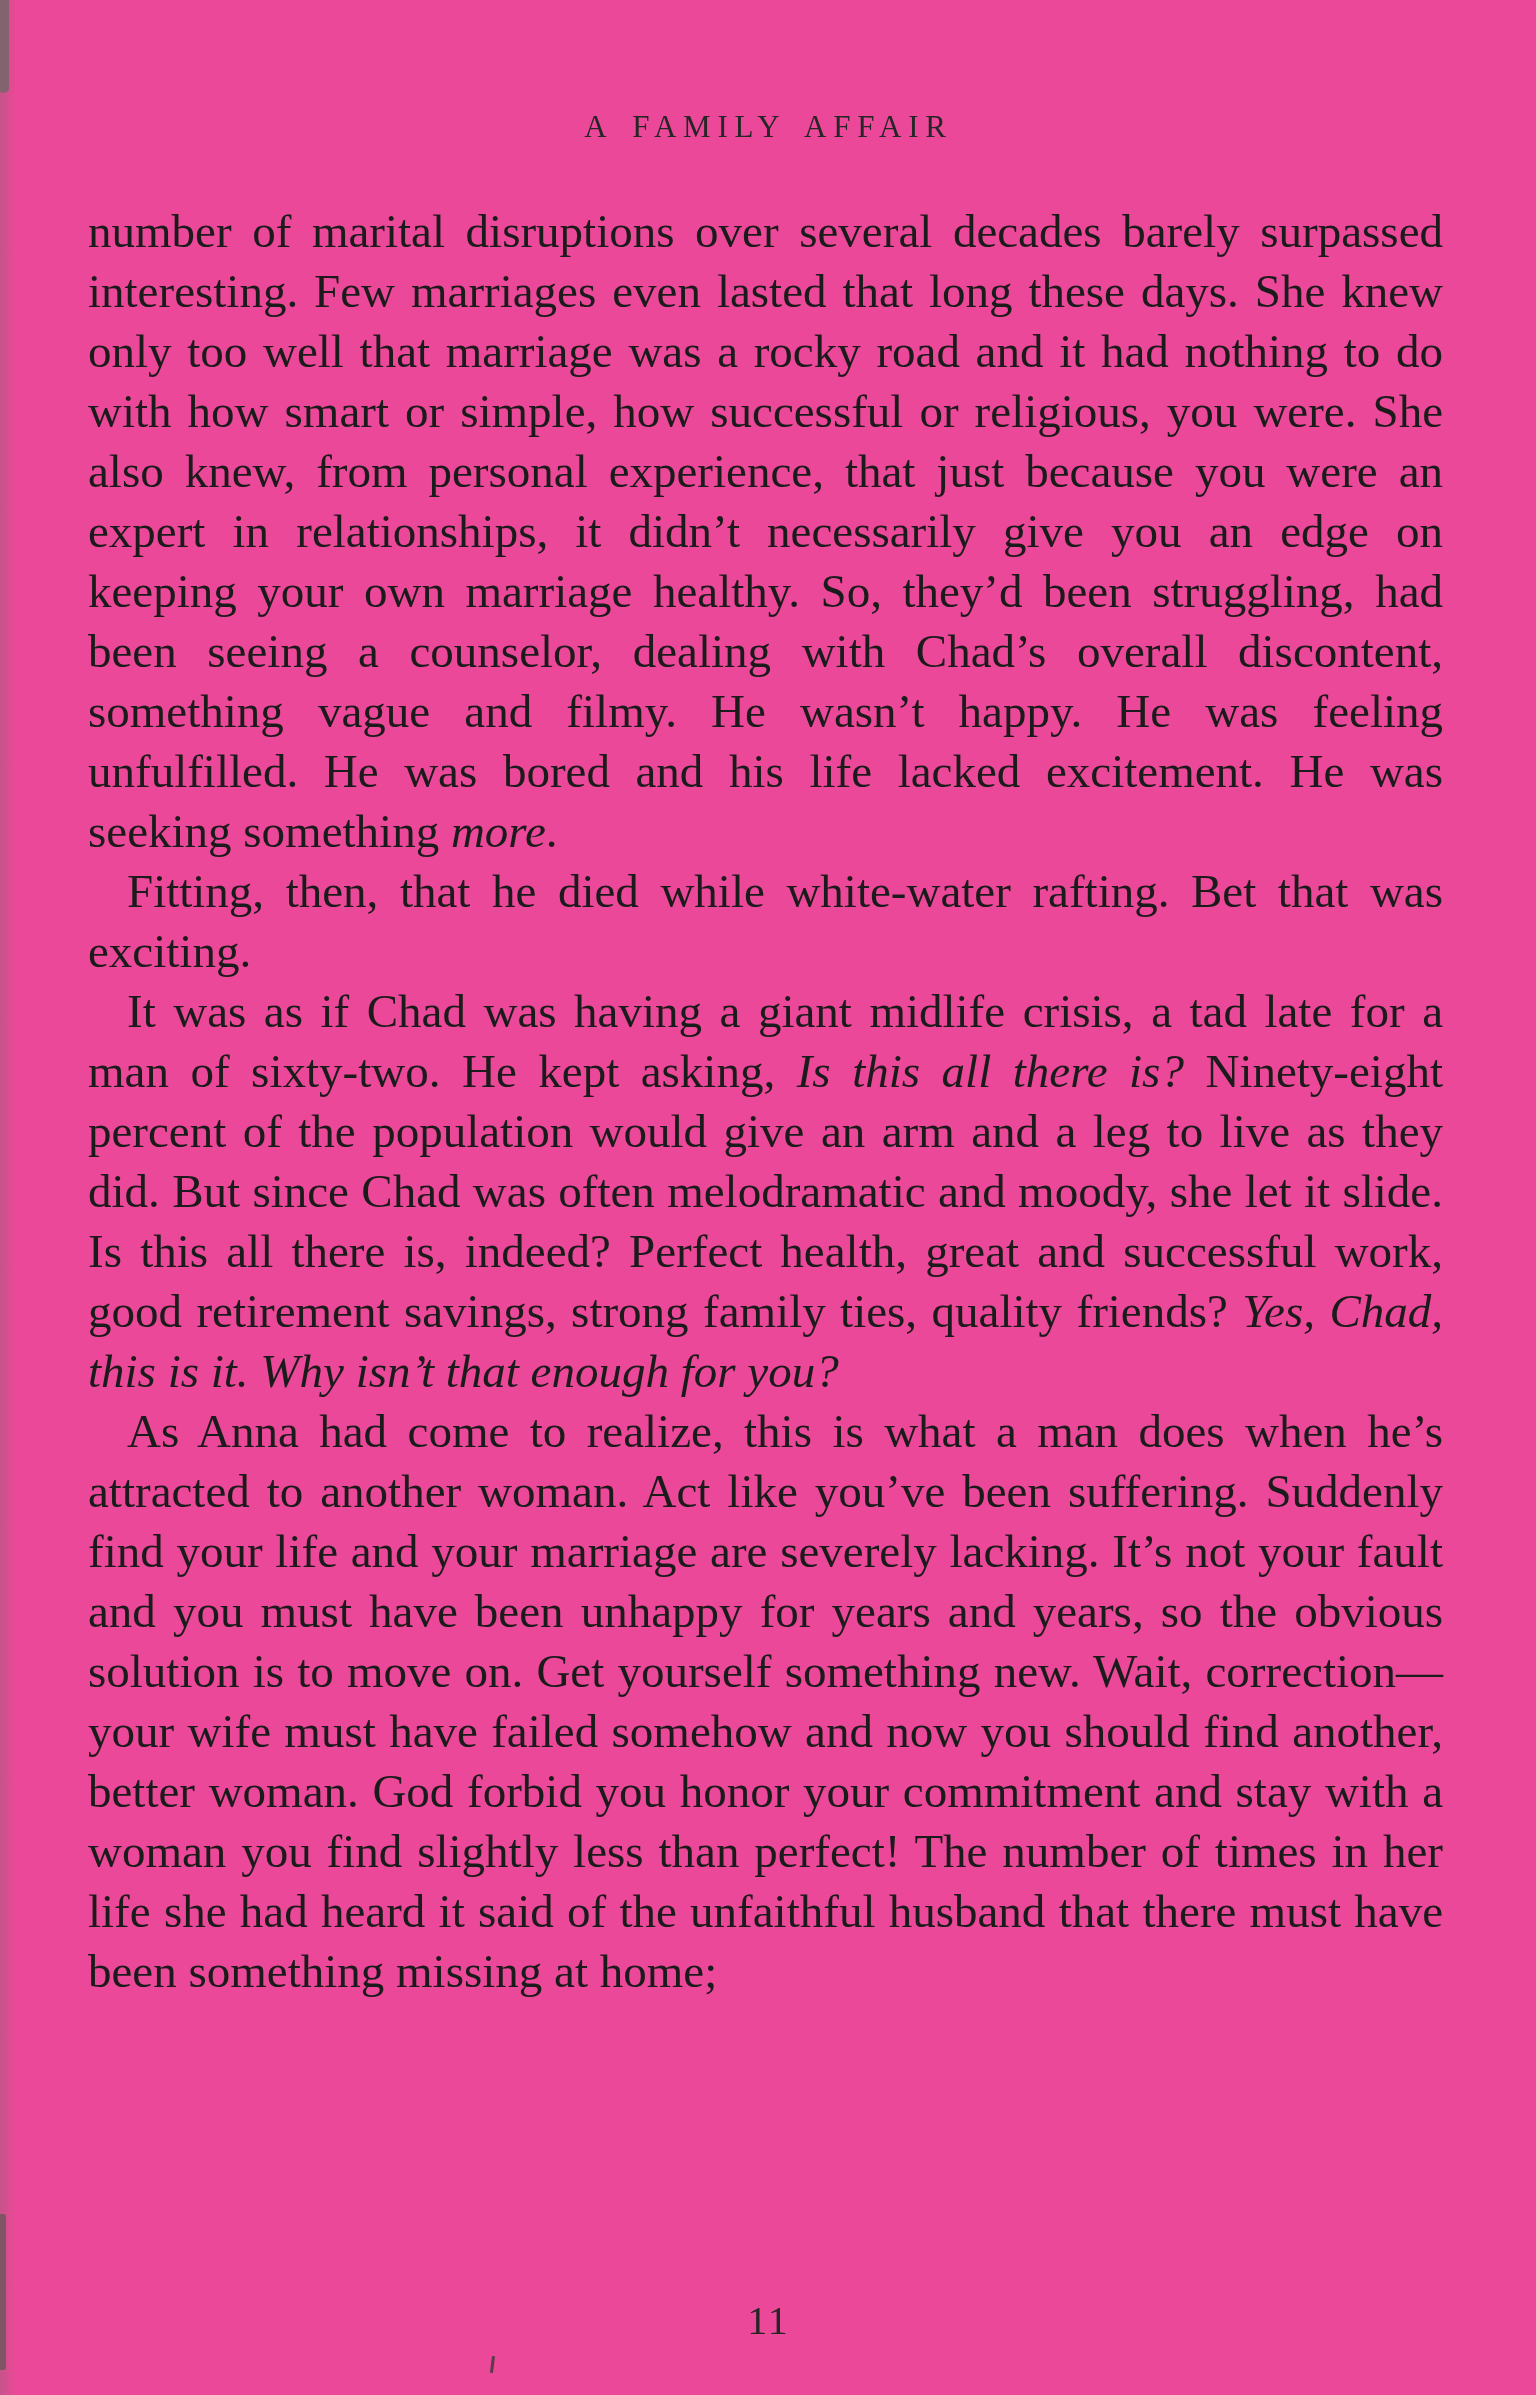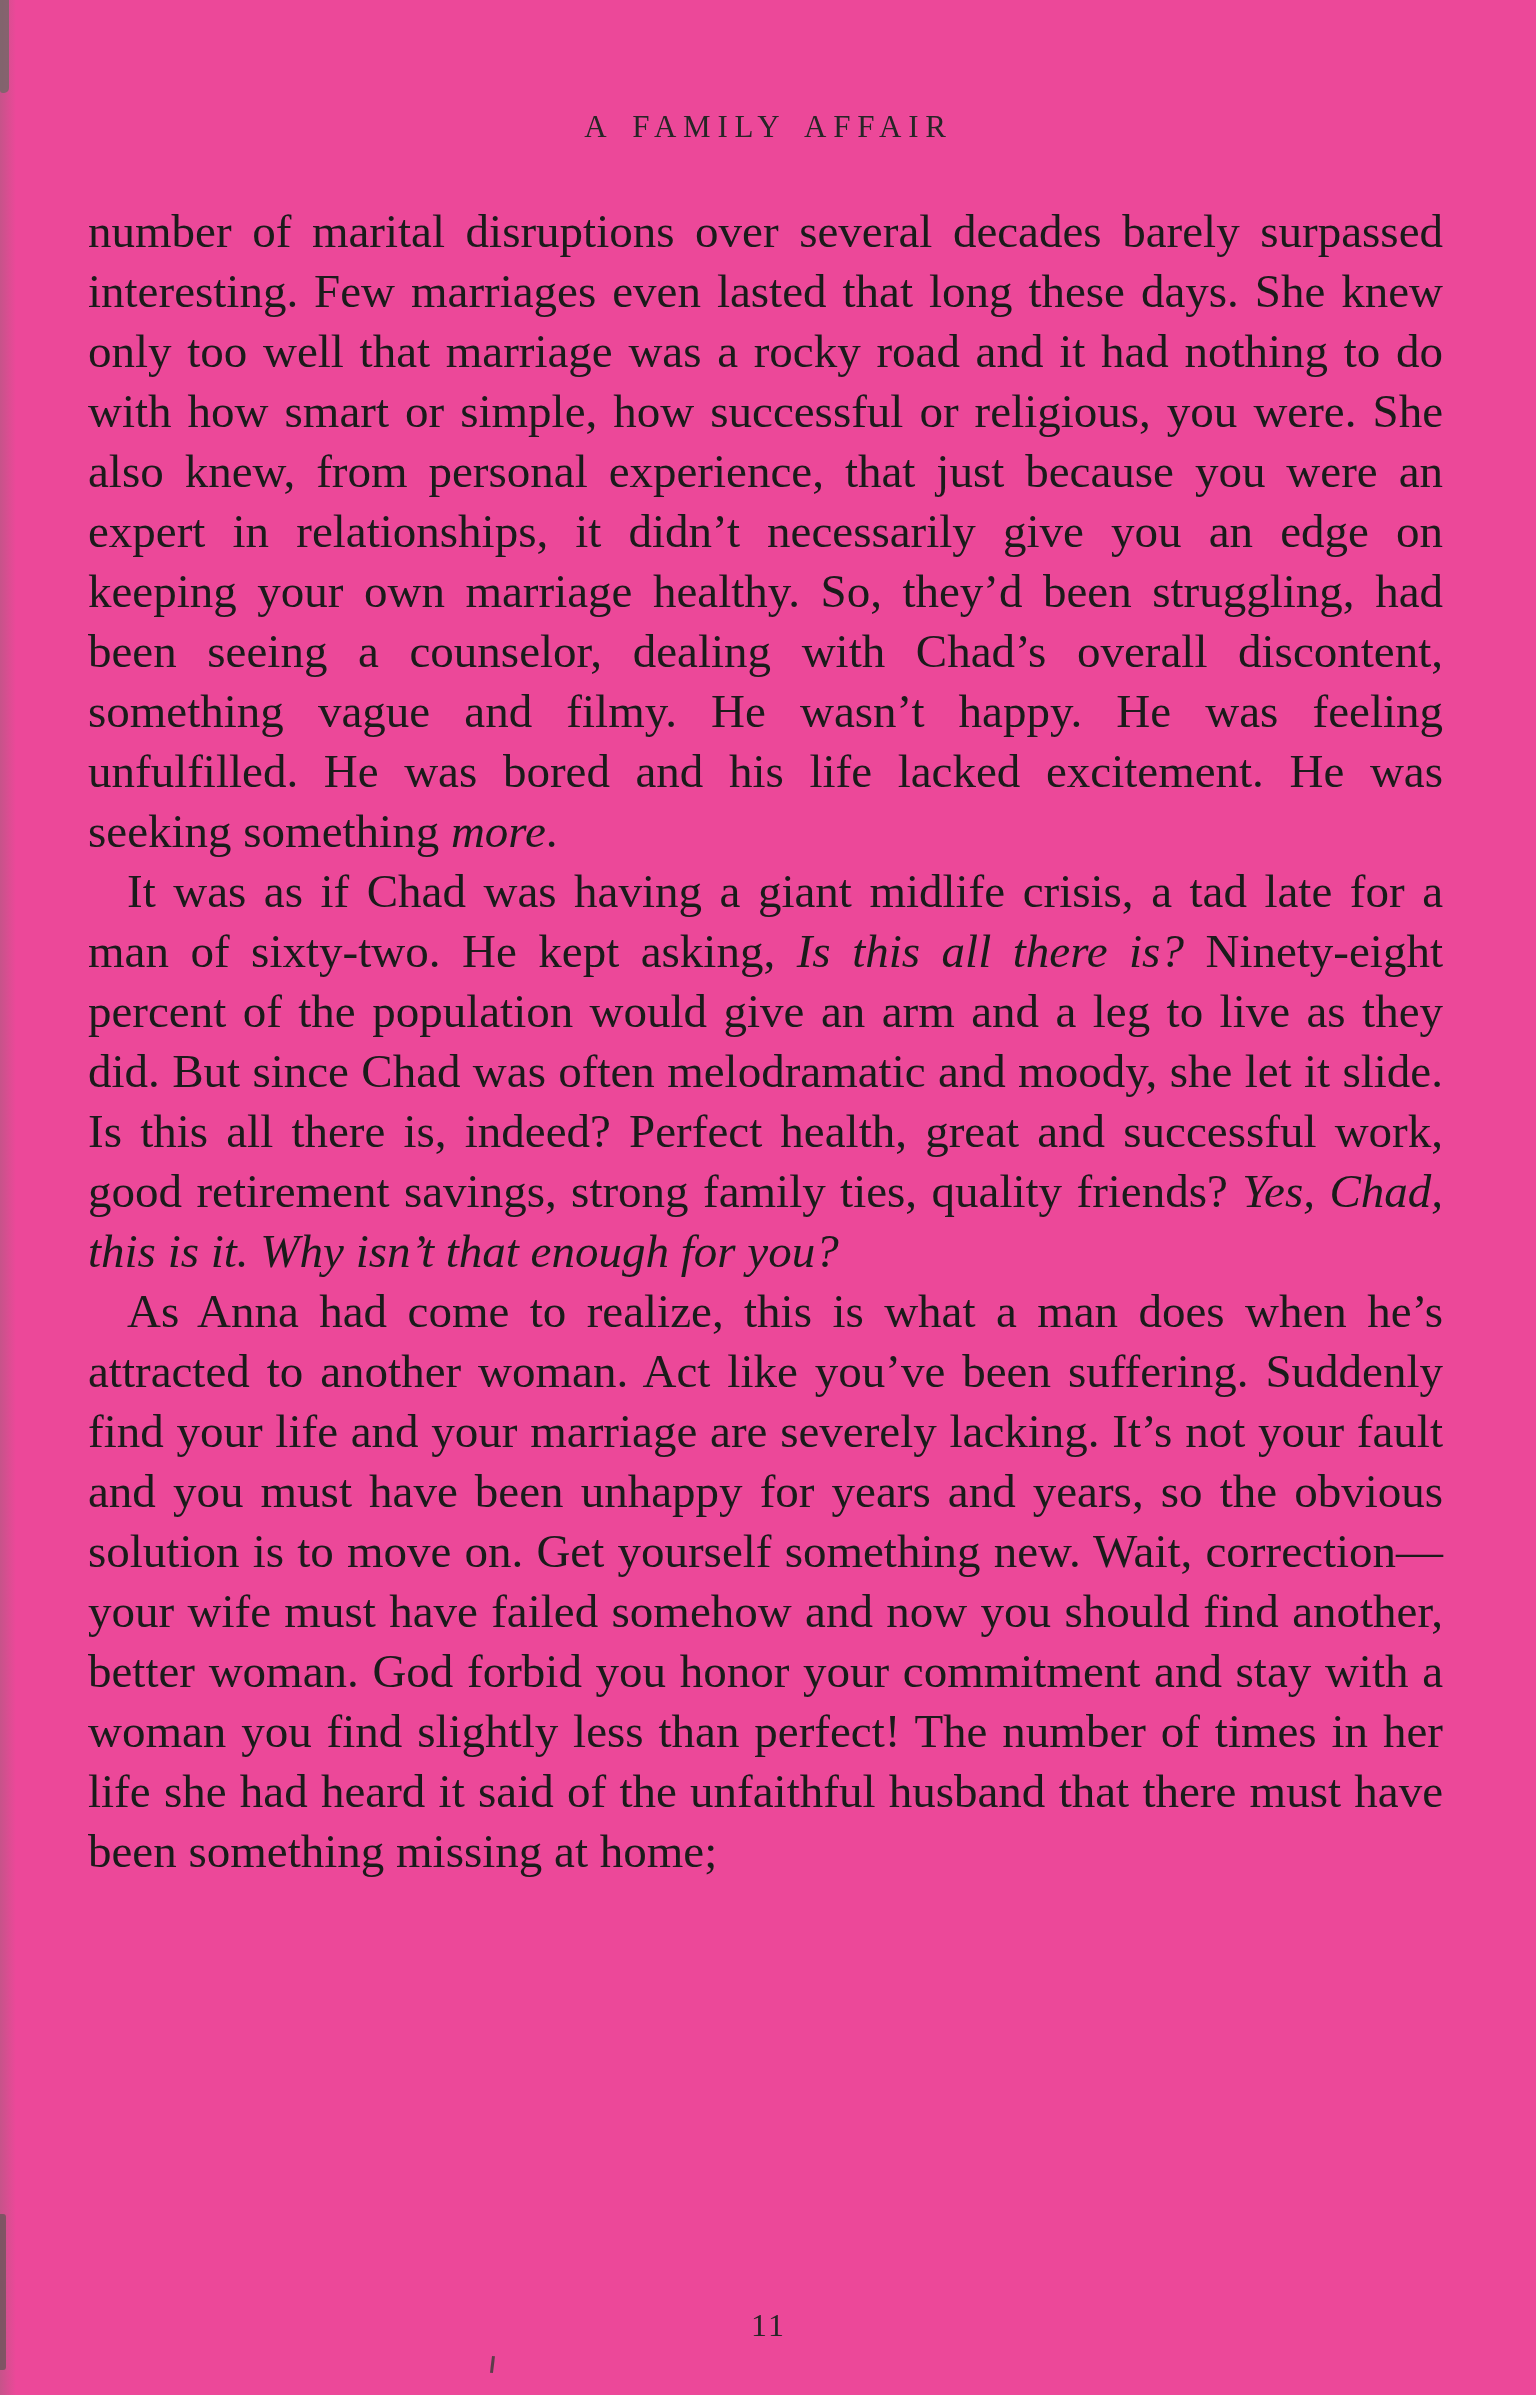--- a/index.html
+++ b/index.html
@@ -77,37 +77,38 @@
     text-indent: 39px;
   }
   .body-text em {
     font-style: italic;
   }
   .page-number {
     position: absolute;
     bottom: 51px;
     left: 0; right: 0;
     text-align: center;
-    font-size: 32px;
+    font-size: 40px;
     letter-spacing: 2px;
     color: #262626;
   }
 </style>
 </head>
 <body>
 
 <div class="page">
   <div class="edge-shadow"></div>
   <div class="artifact-top"></div>
   <div class="artifact-bottom"></div>
 
   <div class="running-header">A FAMILY AFFAIR</div>
 
   <div class="body-text">
       <p><span>number of marital disruptions over several decades barely surpassed interesting. Few marriages even lasted that long these days. She knew only too well that marriage was a rocky road and it had nothing to do with how smart or simple, how successful or religious, you were. She also knew, from personal experience, that just because you were an expert in relationships, it didn’t necessarily give you an edge on keeping your own marriage healthy. So, they’d been struggling, had been seeing a counselor, dealing with Chad’s overall discontent, something vague and filmy. He wasn’t happy. He was feeling unfulfilled. He was bored and his life lacked excitement. He was seeking something </span><em>more</em><span>.</span></p>
+      <p class="indent"><span>Fitting, then, that he died while white-water rafting. Bet that was exciting.</span></p>
       <p class="indent"><span>It was as if Chad was having a giant midlife crisis, a tad late for a man of sixty-two. He kept asking, </span><em>Is this all there is?</em><span> Ninety-eight percent of the population would give an arm and a leg to live as they did. But since Chad was often melodramatic and moody, she let it slide. Is this all there is, indeed? Perfect health, great and successful work, good retirement savings, strong family ties, quality friends? </span><em>Yes, Chad, this is it. Why isn’t that enough for you?</em></p>
       <p class="indent"><span>As Anna had come to realize, this is what a man does when he’s attracted to another woman. Act like you’ve been suffering. Suddenly find your life and your marriage are severely lacking. It’s not your fault and you must have been unhappy for years and years, so the obvious solution is to move on. Get yourself something new. Wait, correction—your wife must have failed somehow and now you should find another, better woman. God forbid you honor your commitment and stay with a woman you find slightly less than perfect! The number of times in her life she had heard it said of the unfaithful husband that there must have been something missing at home;</span></p>
     </div>
 
   <div class="page-number">11</div>
 
   <div class="stray-mark"></div>
 </div>
 
 

